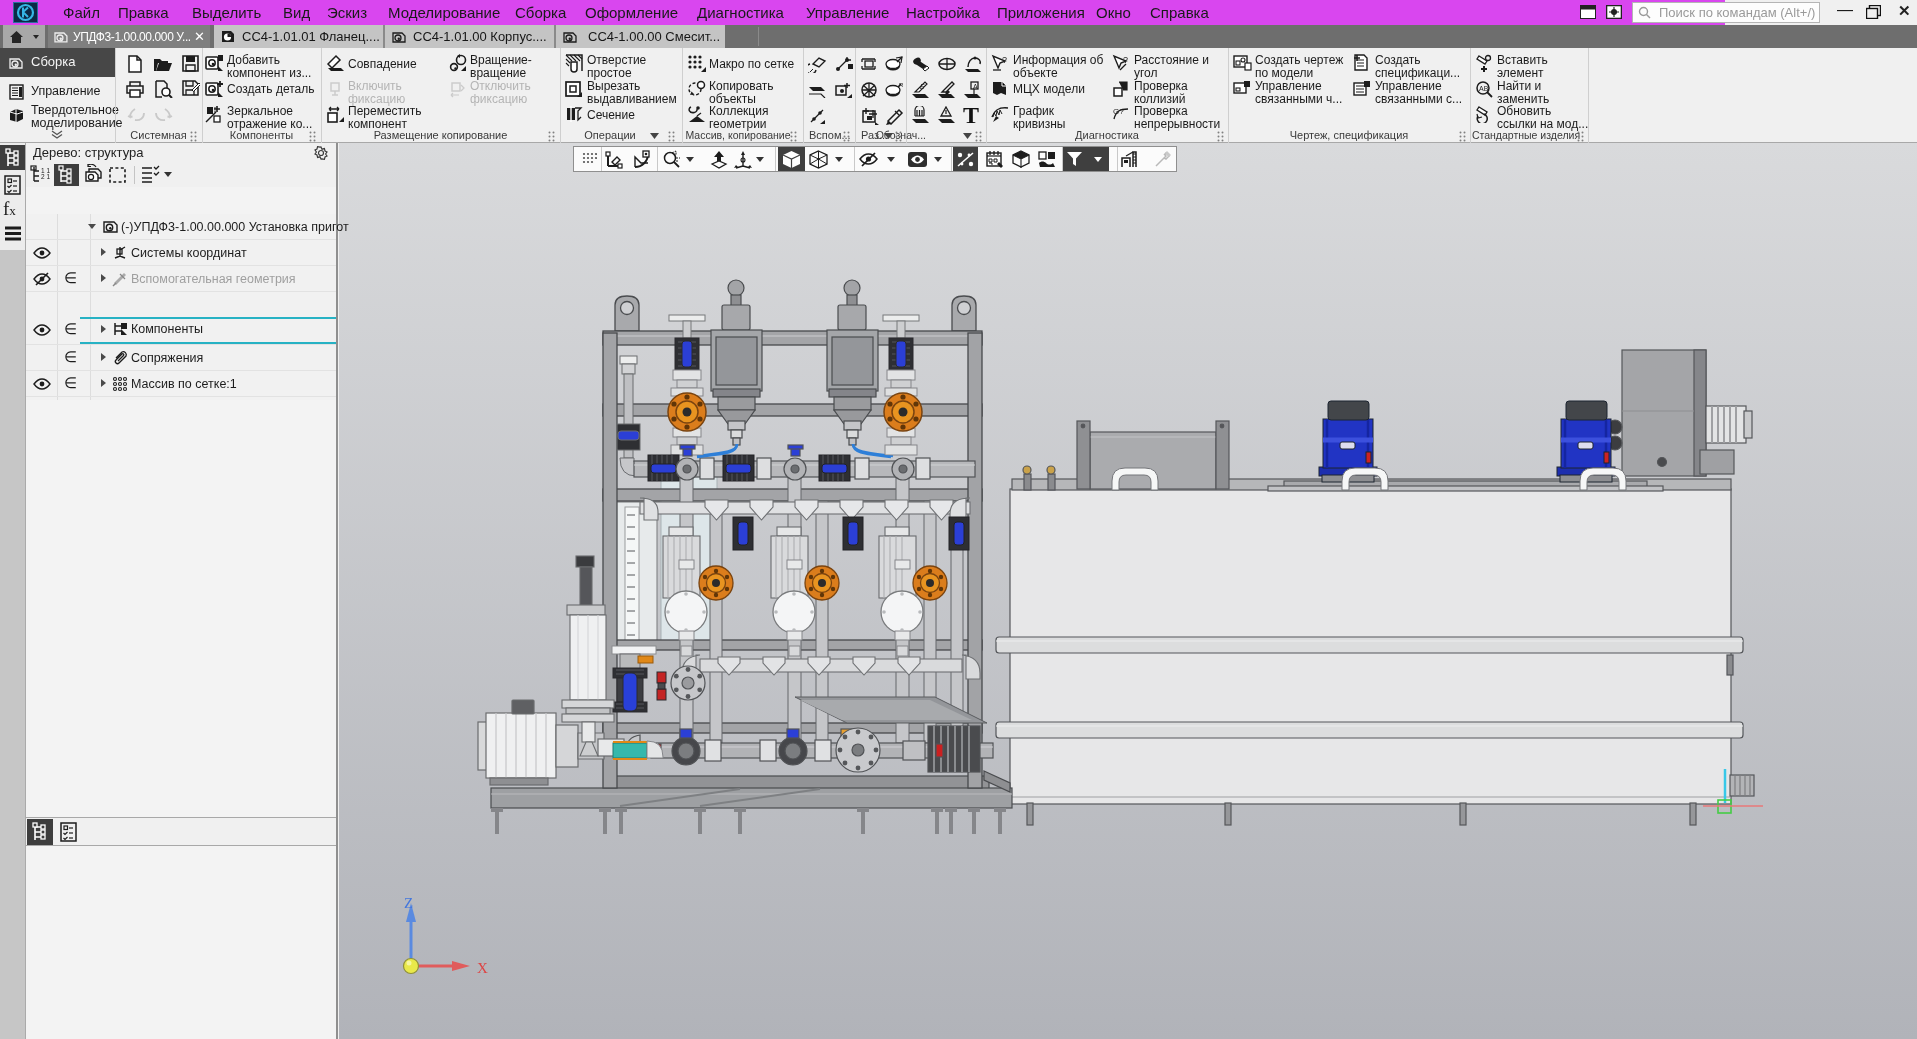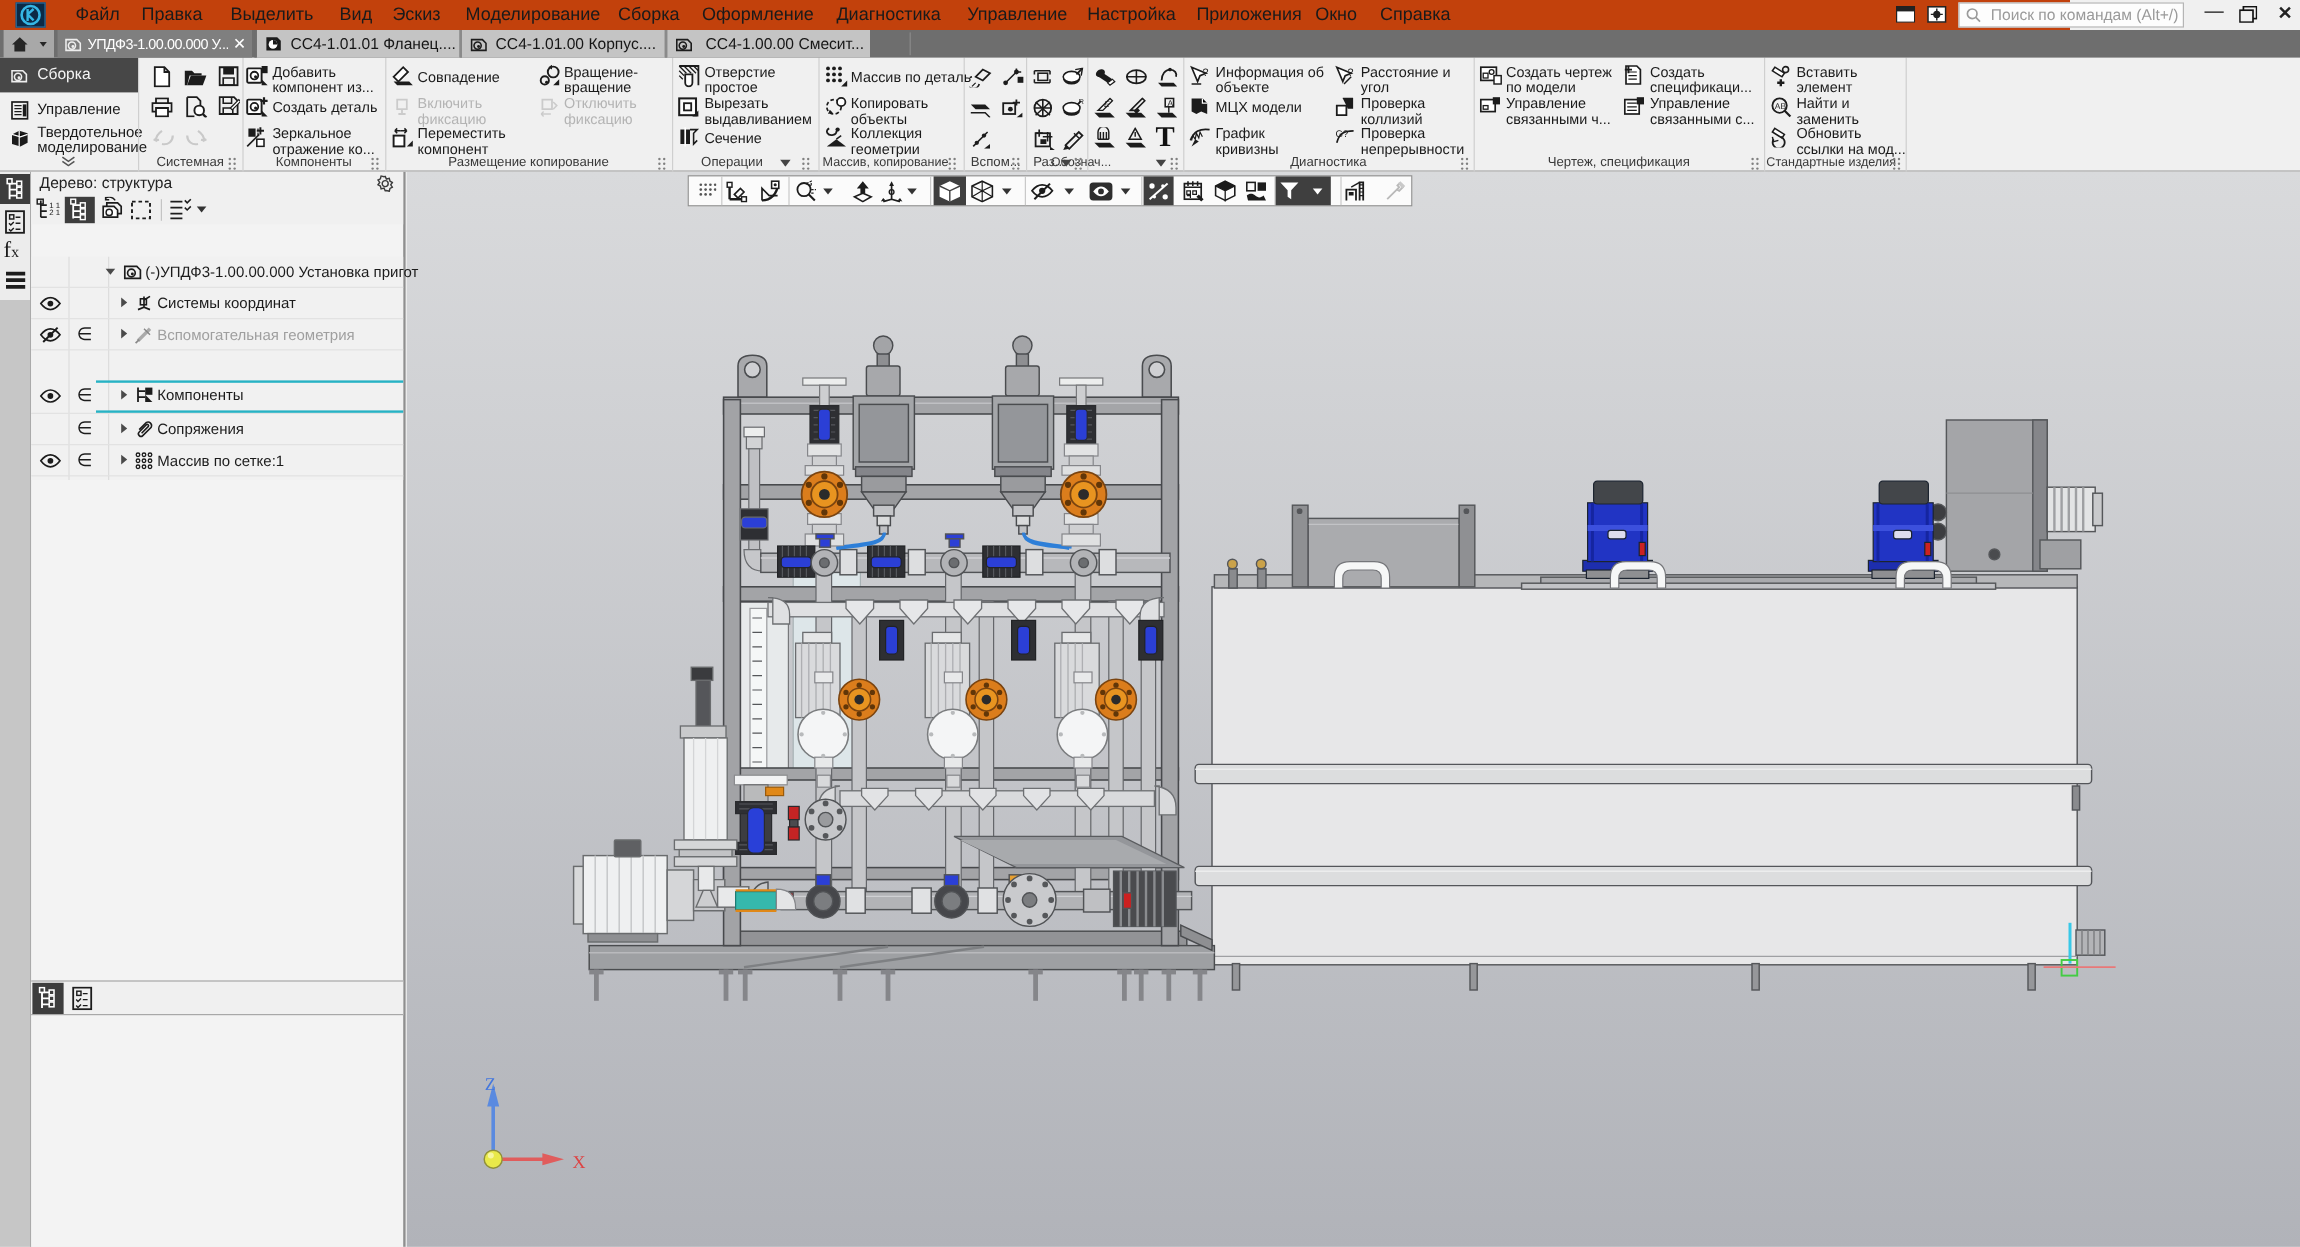--- a/index.html
+++ b/index.html
@@ -1,18 +1,18 @@
 <!DOCTYPE html>
 <html><head><meta charset="utf-8">
 <style>
 *{margin:0;padding:0;box-sizing:border-box}
 html,body{width:1917px;height:1039px;overflow:hidden;font-family:"Liberation Sans",sans-serif;background:#f0f0f0}
 .ab{position:absolute}
 
-#menubar{left:0;top:0;width:1725px;height:25px;background:#c2410c;z-index:30}
+#menubar{left:0;top:0;width:1725px;height:25px;background:#d946ef;z-index:30}
 .mi{position:absolute;top:4px;font-size:15px;color:#1a1a1a}
 #logo{left:13px;top:2px;width:25px;height:21px;background:#0c2a46;border:1px solid #2a6e9e;display:flex;align-items:center;justify-content:center}
 #logo svg{display:block}
 
 .winbtn{position:absolute;top:4px;color:#222;font-size:14px}
 #cmdsearch{left:1632px;top:2px;width:188px;height:21px;background:#fdfdfd;border:1px solid #b5b5b5;font-size:13px;color:#9a9a9a;line-height:19px;padding-left:26px}
 
 #tabbar{left:0;top:25px;width:1917px;height:23px;background:#6e6e6e;z-index:29}
 .tab{position:absolute;top:0;height:23px;font-size:13px;display:flex;align-items:center}
 
@@ -311,21 +311,21 @@
           <circle cx="13" cy="3" r="1.6"></circle>
           <circle cx="3" cy="8" r="1.6"></circle>
           <circle cx="8" cy="8" r="1.6"></circle>
           <circle cx="13" cy="8" r="1.6"></circle>
           <circle cx="3" cy="13" r="1.6"></circle>
           <circle cx="8" cy="13" r="1.6"></circle>
           <circle cx="13" cy="13" r="1.6"></circle>
         </g>
         <path d="M14 18l5-5v5z" fill="#1c1c1c"></path>
       </svg>
-      <div class="rtx" style="top:4px">Массив по деталь</div>
+      <div class="rtx" style="top:4px">Макро по сетке</div>
     </div>
  <div class="rbtn" style="left:687px;top:32px;width:112px">
       <svg class="ric" width="20" height="19" viewBox="0 0 20 19">
         <circle cx="8" cy="9" r="6" fill="none" stroke="#1c1c1c" stroke-width="1.4" stroke-dasharray="3 2"></circle>
         <circle cx="14" cy="5" r="3.5" fill="#fff" stroke="#1c1c1c" stroke-width="1.5"></circle>
         <path d="M3 15l4-1-2.5-2.5z" fill="#1c1c1c"></path>
       </svg>
       <div class="rtx">Копировать<br>объекты</div>
     </div>
  <div class="rbtn" style="left:687px;top:57px;width:112px">

